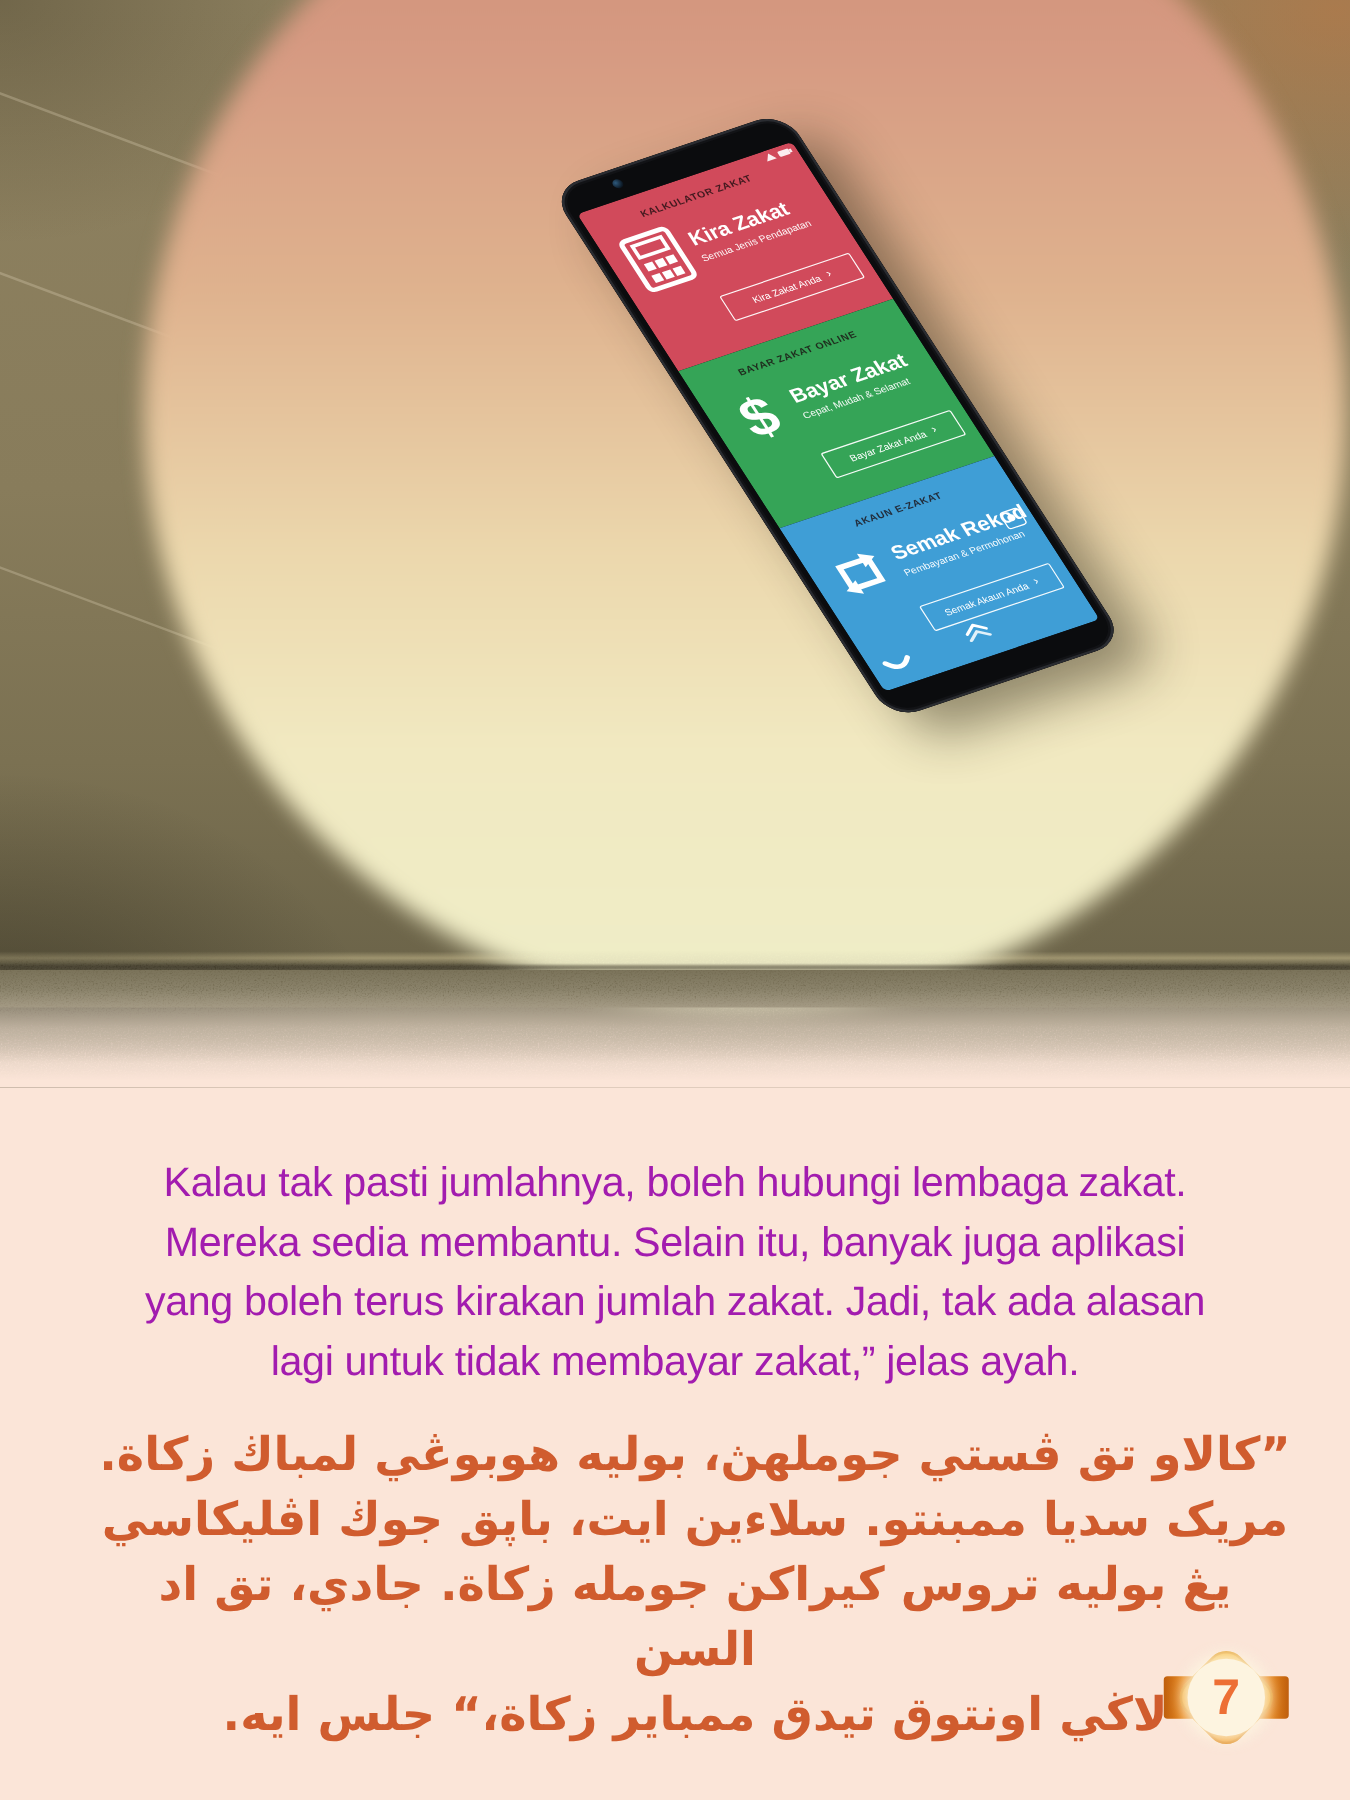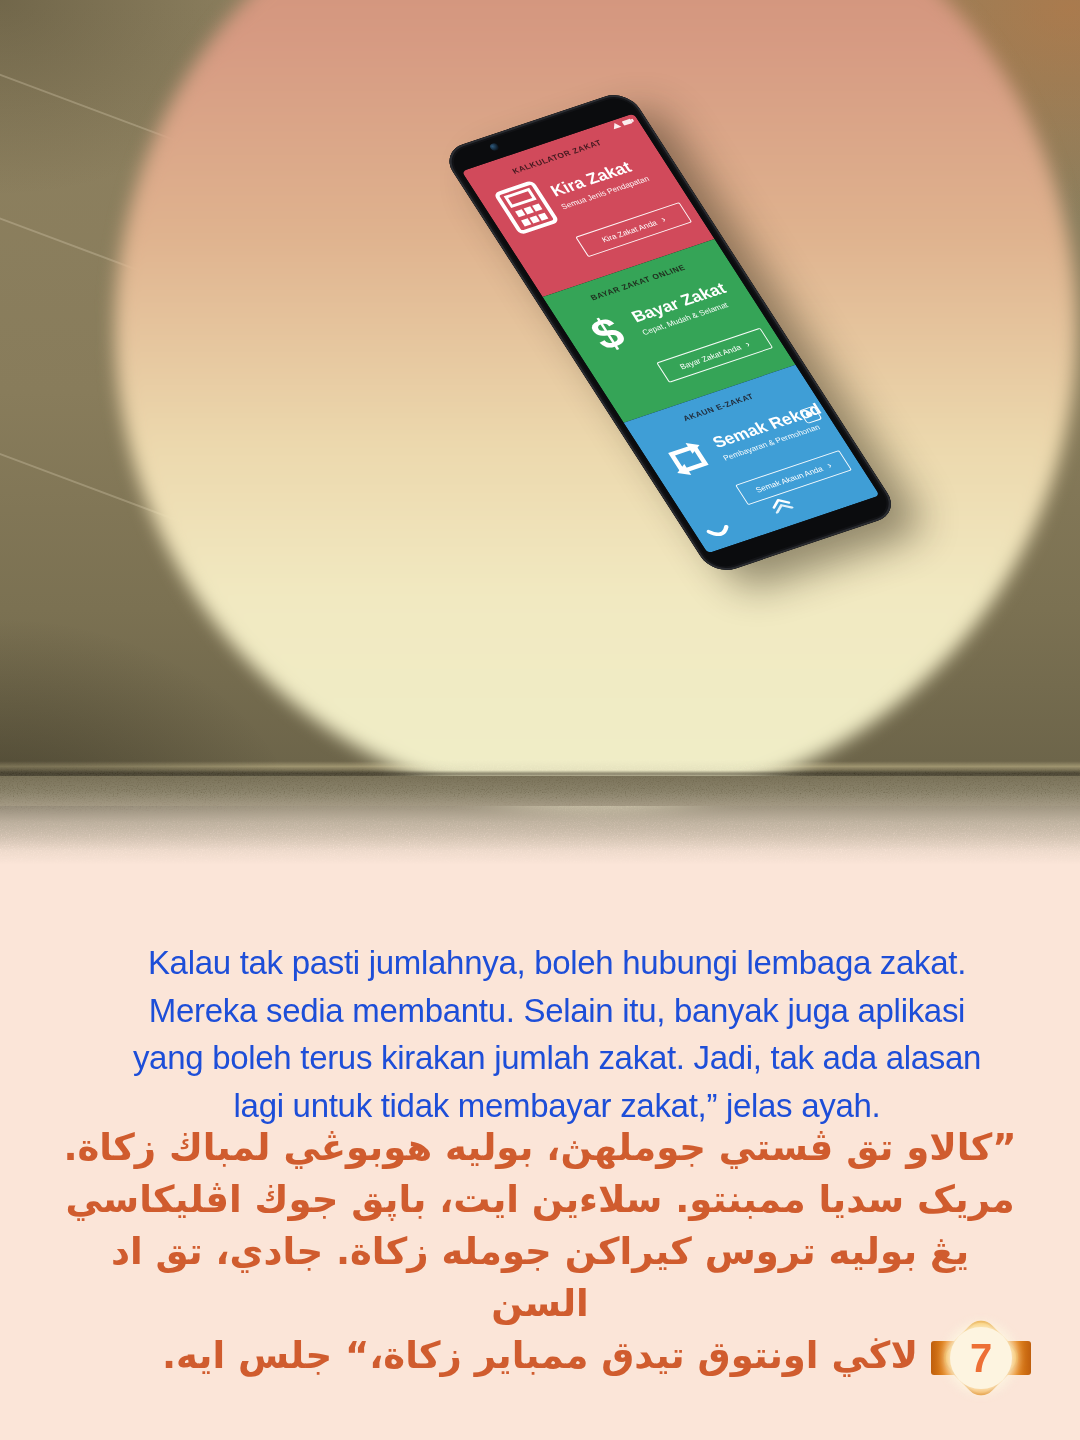--- a/index.html
+++ b/index.html
@@ -61,23 +61,23 @@
   .sec-btn{position:absolute;left:62px;top:102px;width:108px;height:22px;border:1.3px solid rgba(255,255,255,.95);
     border-radius:2px;display:flex;align-items:center;justify-content:center;gap:6px;font-size:8px;}
   .sec.blue .sec-btn{top:98px;}
   .btn-chev{font-size:10px;line-height:1;}
   .cam-icon{position:absolute;right:7px;top:46px;width:14px;height:14px;border:1.5px solid #fff;border-radius:3px;}
   .cam-icon::after{content:'';position:absolute;left:2.5px;top:2.5px;width:6px;height:6px;border-radius:50%;background:#fff;}
   .chev-up{position:absolute;left:50%;transform:translateX(-50%);top:124px;}
   .phone-icon{position:absolute;left:10px;bottom:5px;}
 
   
-  .malay{position:absolute;left:40px;top:922px;width:1000px;margin:17px;text-align:center;
-    white-space:pre-line;font-size:33px;line-height:47.5px;letter-spacing:-.3px;color:#1d4ed8;}
-  .jawi{position:absolute;left:60px;top:1122px;width:960px;margin:0;text-align:center;
+  .malay{position:absolute;left:40px;top:922px;width:1000px;margin:0;text-align:center;
+    white-space:pre-line;font-size:33px;line-height:47.5px;letter-spacing:-.3px;color:#a21caf;}
+  .jawi{position:absolute;left:60px;top:1122px;width:960px;margin:16px;text-align:center;
     white-space:pre-line;font-family:"DejaVu Sans",sans-serif;font-weight:bold;
     font-size:37px;line-height:52px;color:#d05c2e;}
 
   
   .badge{position:absolute;left:921px;top:1298px;width:120px;height:120px;}
   .badge-ribbon{position:absolute;left:10px;top:43px;width:100px;height:34px;border-radius:3px;
     background:linear-gradient(90deg,#bf5f0e 0%,#e8871a 16%,#ef9417 50%,#e8871a 84%,#bf5f0e 100%);}
   .badge-diamond{position:absolute;left:29px;top:29px;width:62px;height:62px;transform:rotate(45deg);
     border-radius:16px;background:linear-gradient(135deg,#f8bc37,#ee8d11);
     box-shadow:inset 0 0 0 2px rgba(196,108,12,.35);}

